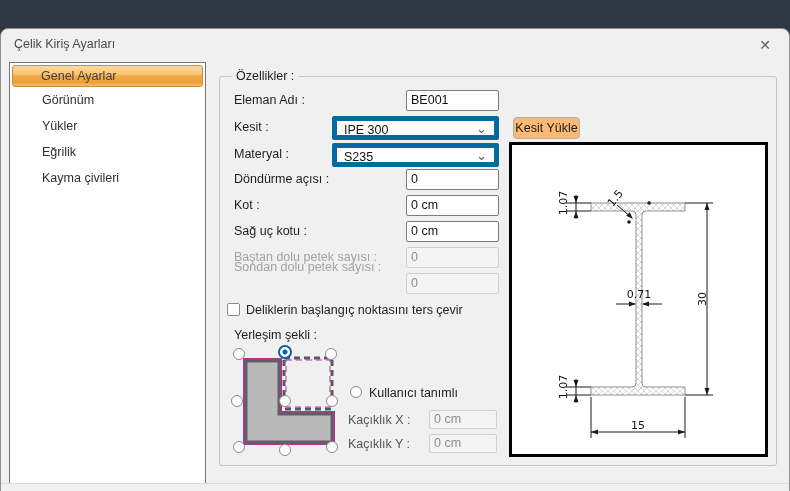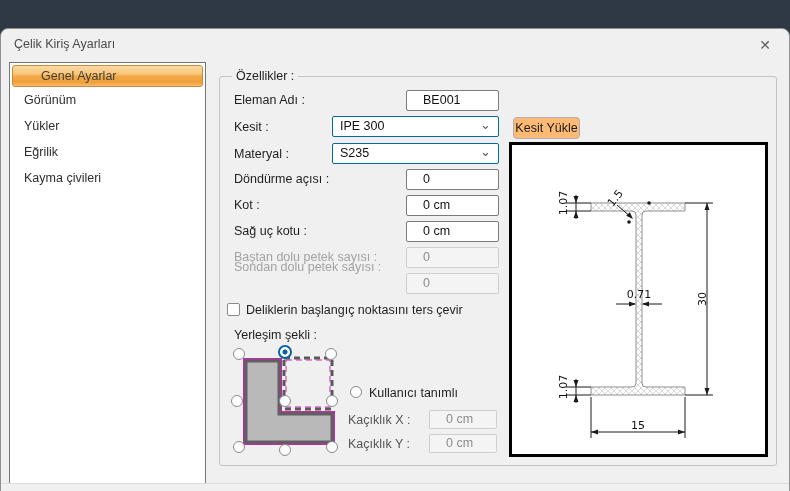--- a/index.html
+++ b/index.html
@@ -9,38 +9,38 @@
   .dialog { position:absolute; left:0; top:0; width:790px; height:487px;
             background:#f0f0f0; border:1px solid #8f8f8f; border-radius:8px; overflow:hidden;margin-top:28px; }
 
   .titlebar { position:absolute; left:0; top:0; width:100%; height:30px; }
   .title { position:absolute; left:13px; top:8px; font-size:12.5px; color:#4a4a4a; }
   .close { position:absolute; right:14px; top:6px; width:20px; height:20px; text-align:center;
            line-height:20px; color:#5f5f5f; font-size:14px; cursor:default; }
 
   .sidebar { position:absolute; left:8px; top:33px; width:197px; height:422px;
              background:#fff; border:1px solid #757575; }
-  .side-item { height:26px; line-height:26px; padding-left:14px; font-size:12.5px; color:#2e2e2e; }
+  .side-item { height:26px; line-height:26px; padding-left:32px; font-size:12.5px; color:#2e2e2e; }
   .side-item.selected { margin:2px 2px 0 2px; height:22px; line-height:20px; padding-left:28px;
              border:1px solid #cd8a39; border-radius:3px; color:#3f3f3f;
              background:linear-gradient(180deg,#fbdaa7 0%,#f8c677 40%,#f2a847 52%,#f0a03c 82%,#f6bd6e 100%); }
 
   .groupbox { position:absolute; left:218px; top:47px; width:558px; height:390px;
               border:1px solid #c3c3c3; border-radius:3px; }
   .legend { position:absolute; left:12px; top:-8px; background:#f0f0f0; padding:0 4px;
             font-size:12.5px; color:#222; }
 
   .flabel { position:absolute; left:233px; font-size:12.5px; color:#1e1e1e; white-space:nowrap; }
   .flabel.dis { color:#a2a2a2; }
 
   .tfield { position:absolute; background:#fff; border:1px solid #7b7b7b; border-radius:2px;
-            font-size:12.5px; color:#111; padding:2px 0 0 16px; }
+            font-size:12.5px; color:#111; padding:2px 0 0 4px; }
   .tfield.dis { background:#f4f4f4; border-color:#cfcfcf; color:#8b8b8b; }
 
-  .combo { position:absolute; background:#fff; border:1px solid #0369a1; border-radius:2px;
+  .combo { position:absolute; background:#fff; border:5px solid #0369a1; border-radius:2px;
            font-size:12.5px; color:#111; padding:2px 0 12px 7px; }
   .combo .chev { position:absolute; right:7px; top:0px; color:#5a5a5a; font-size:13px; }
 
   .btn { position:absolute; background:#fdba74; border:1px solid #b0b0b0; border-radius:4px;
          font-size:12.5px; color:#1a1a1a; text-align:center; line-height:19px; }
 
   .checkbox { position:absolute; left:226px; top:274px; width:13px; height:13px;
               background:#fff; border:1px solid #8a8a8a; border-radius:2px; }
 
   .radio { position:absolute; width:12px; height:12px; border:1px solid #8a8a8a;

